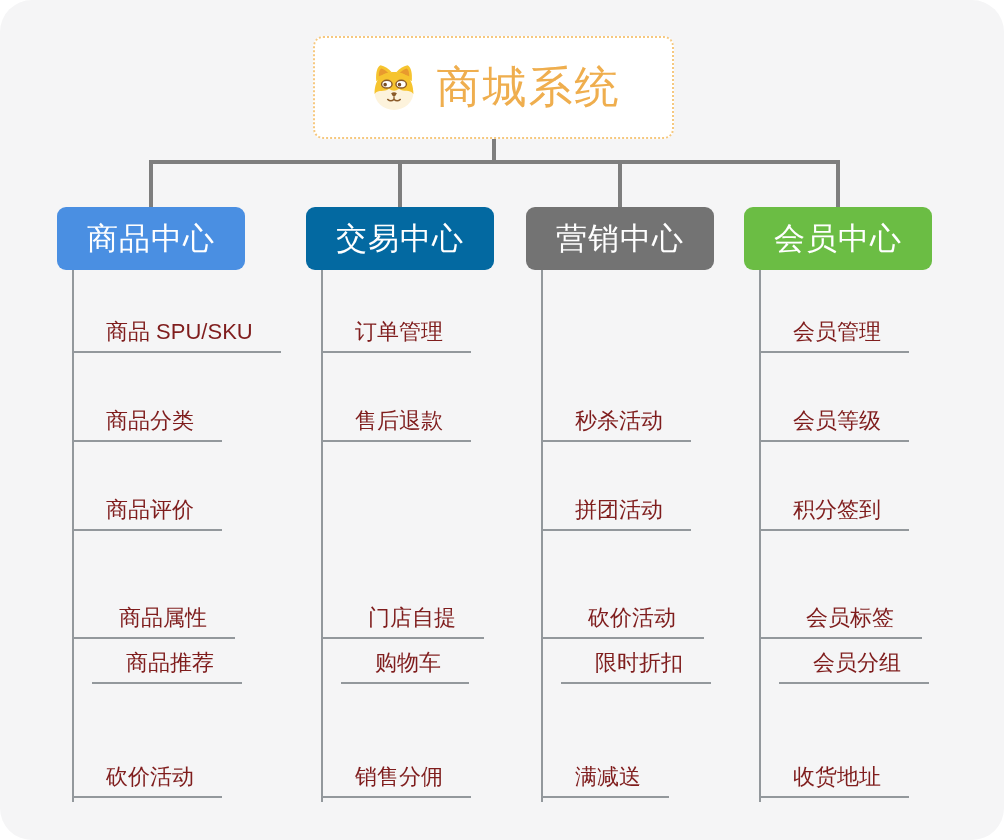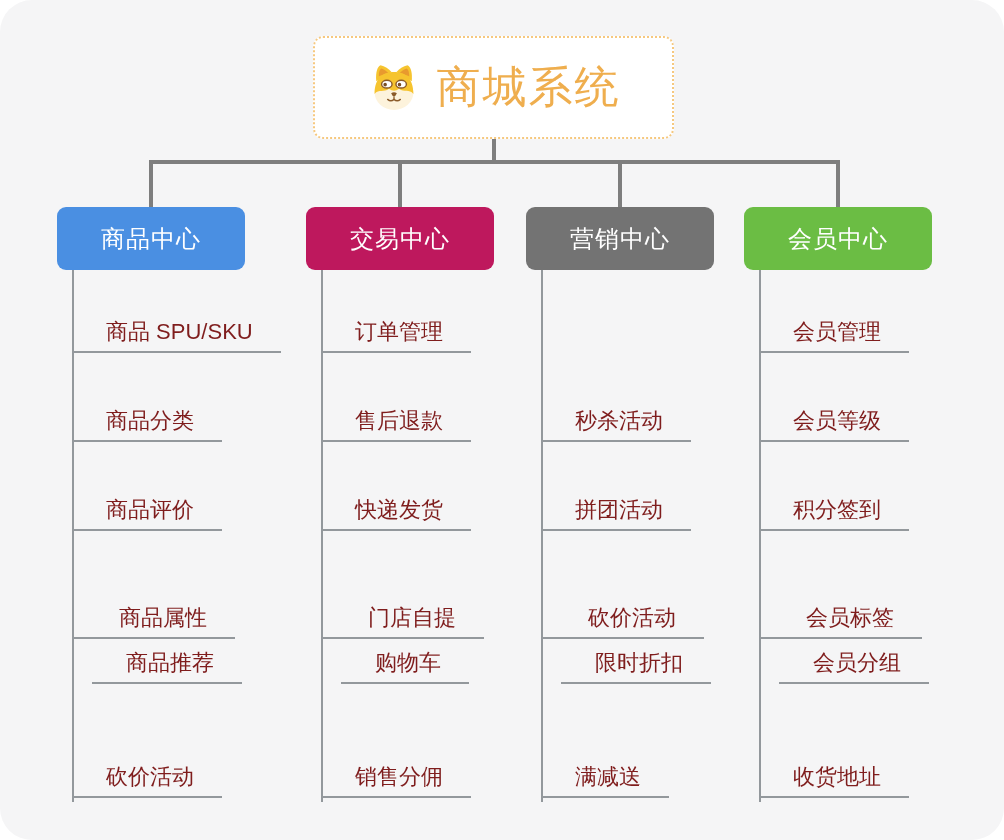--- a/index.html
+++ b/index.html
@@ -57,21 +57,21 @@
 
   .branch-header {
     position: absolute;
     left: 0; top: 0;
     width: 188px; height: 63px;
     border-radius: 9px;
     display: flex;
     align-items: center;
     justify-content: center;
     color: #ffffff;
-    font-size: 24px;
+    font-size: 31px;
     letter-spacing: 1px;
     white-space: nowrap;
     cursor: pointer;
     font-family: Liberation Serif, serif;
   }
 
   .branch-vline {
     position: absolute;
     left: 15px; top: 63px;
     width: 2px; height: 532px;
@@ -142,27 +142,26 @@
     <div class="branch-vline" style="background-color: rgb(147, 152, 156);"></div>
     <div class="leaf row-0">商品 SPU/SKU</div>
     <div class="leaf row-1">商品分类</div>
     <div class="leaf row-2">商品评价</div>
     <div class="leaf row-3">商品属性</div>
     <div class="leaf row-4">商品推荐</div>
     <div class="leaf row-5">砍价活动</div>
   </div>
 
   <div class="branch branch-1">
-    <div class="branch-header" style="background-color: #be185d;">
+    <div class="branch-header" style="background-color: #0369a1;">
       <span>交易中心</span>
     </div>
     <div class="branch-vline" style="background-color: rgb(147, 152, 156);"></div>
     <div class="leaf row-0">订单管理</div>
     <div class="leaf row-1">售后退款</div>
-    <div class="leaf row-2">快递发货</div>
     <div class="leaf row-3">门店自提</div>
     <div class="leaf row-4">购物车</div>
     <div class="leaf row-5">销售分佣</div>
   </div>
 
   <div class="branch branch-2">
     <div class="branch-header" style="background-color: #737373;">
       <span>营销中心</span>
     </div>
     <div class="branch-vline" style="background-color: rgb(147, 152, 156);"></div>

